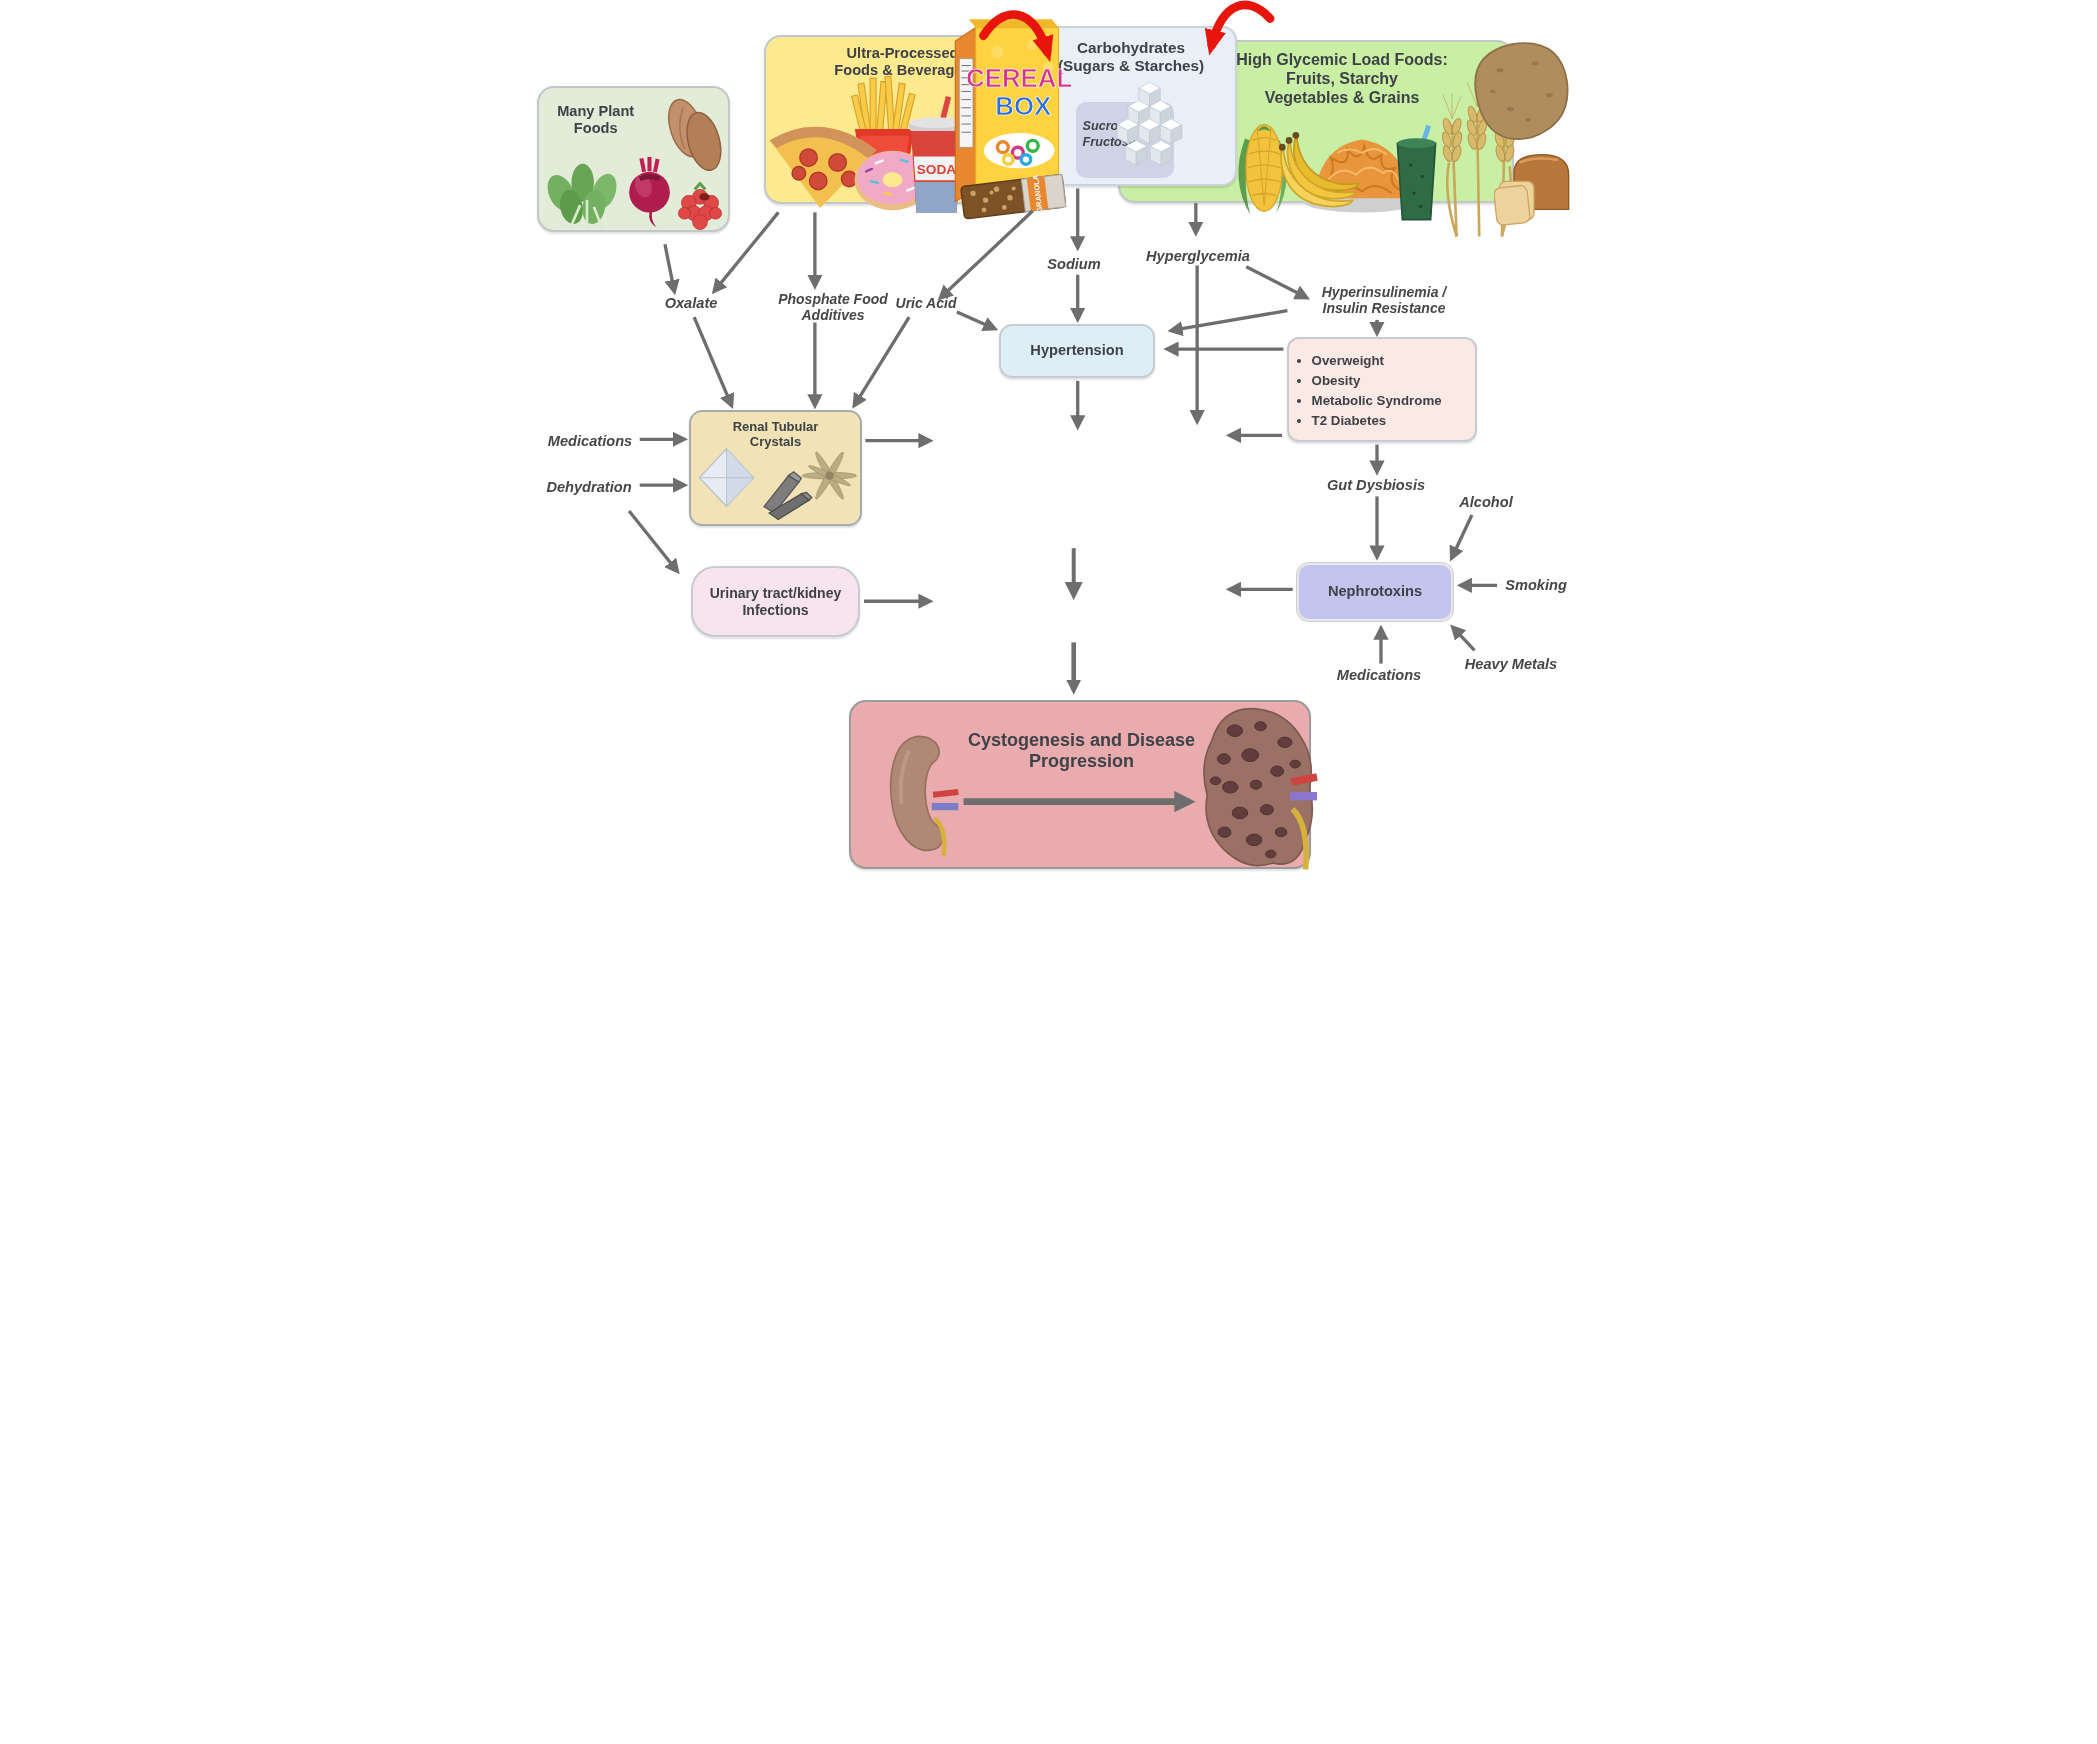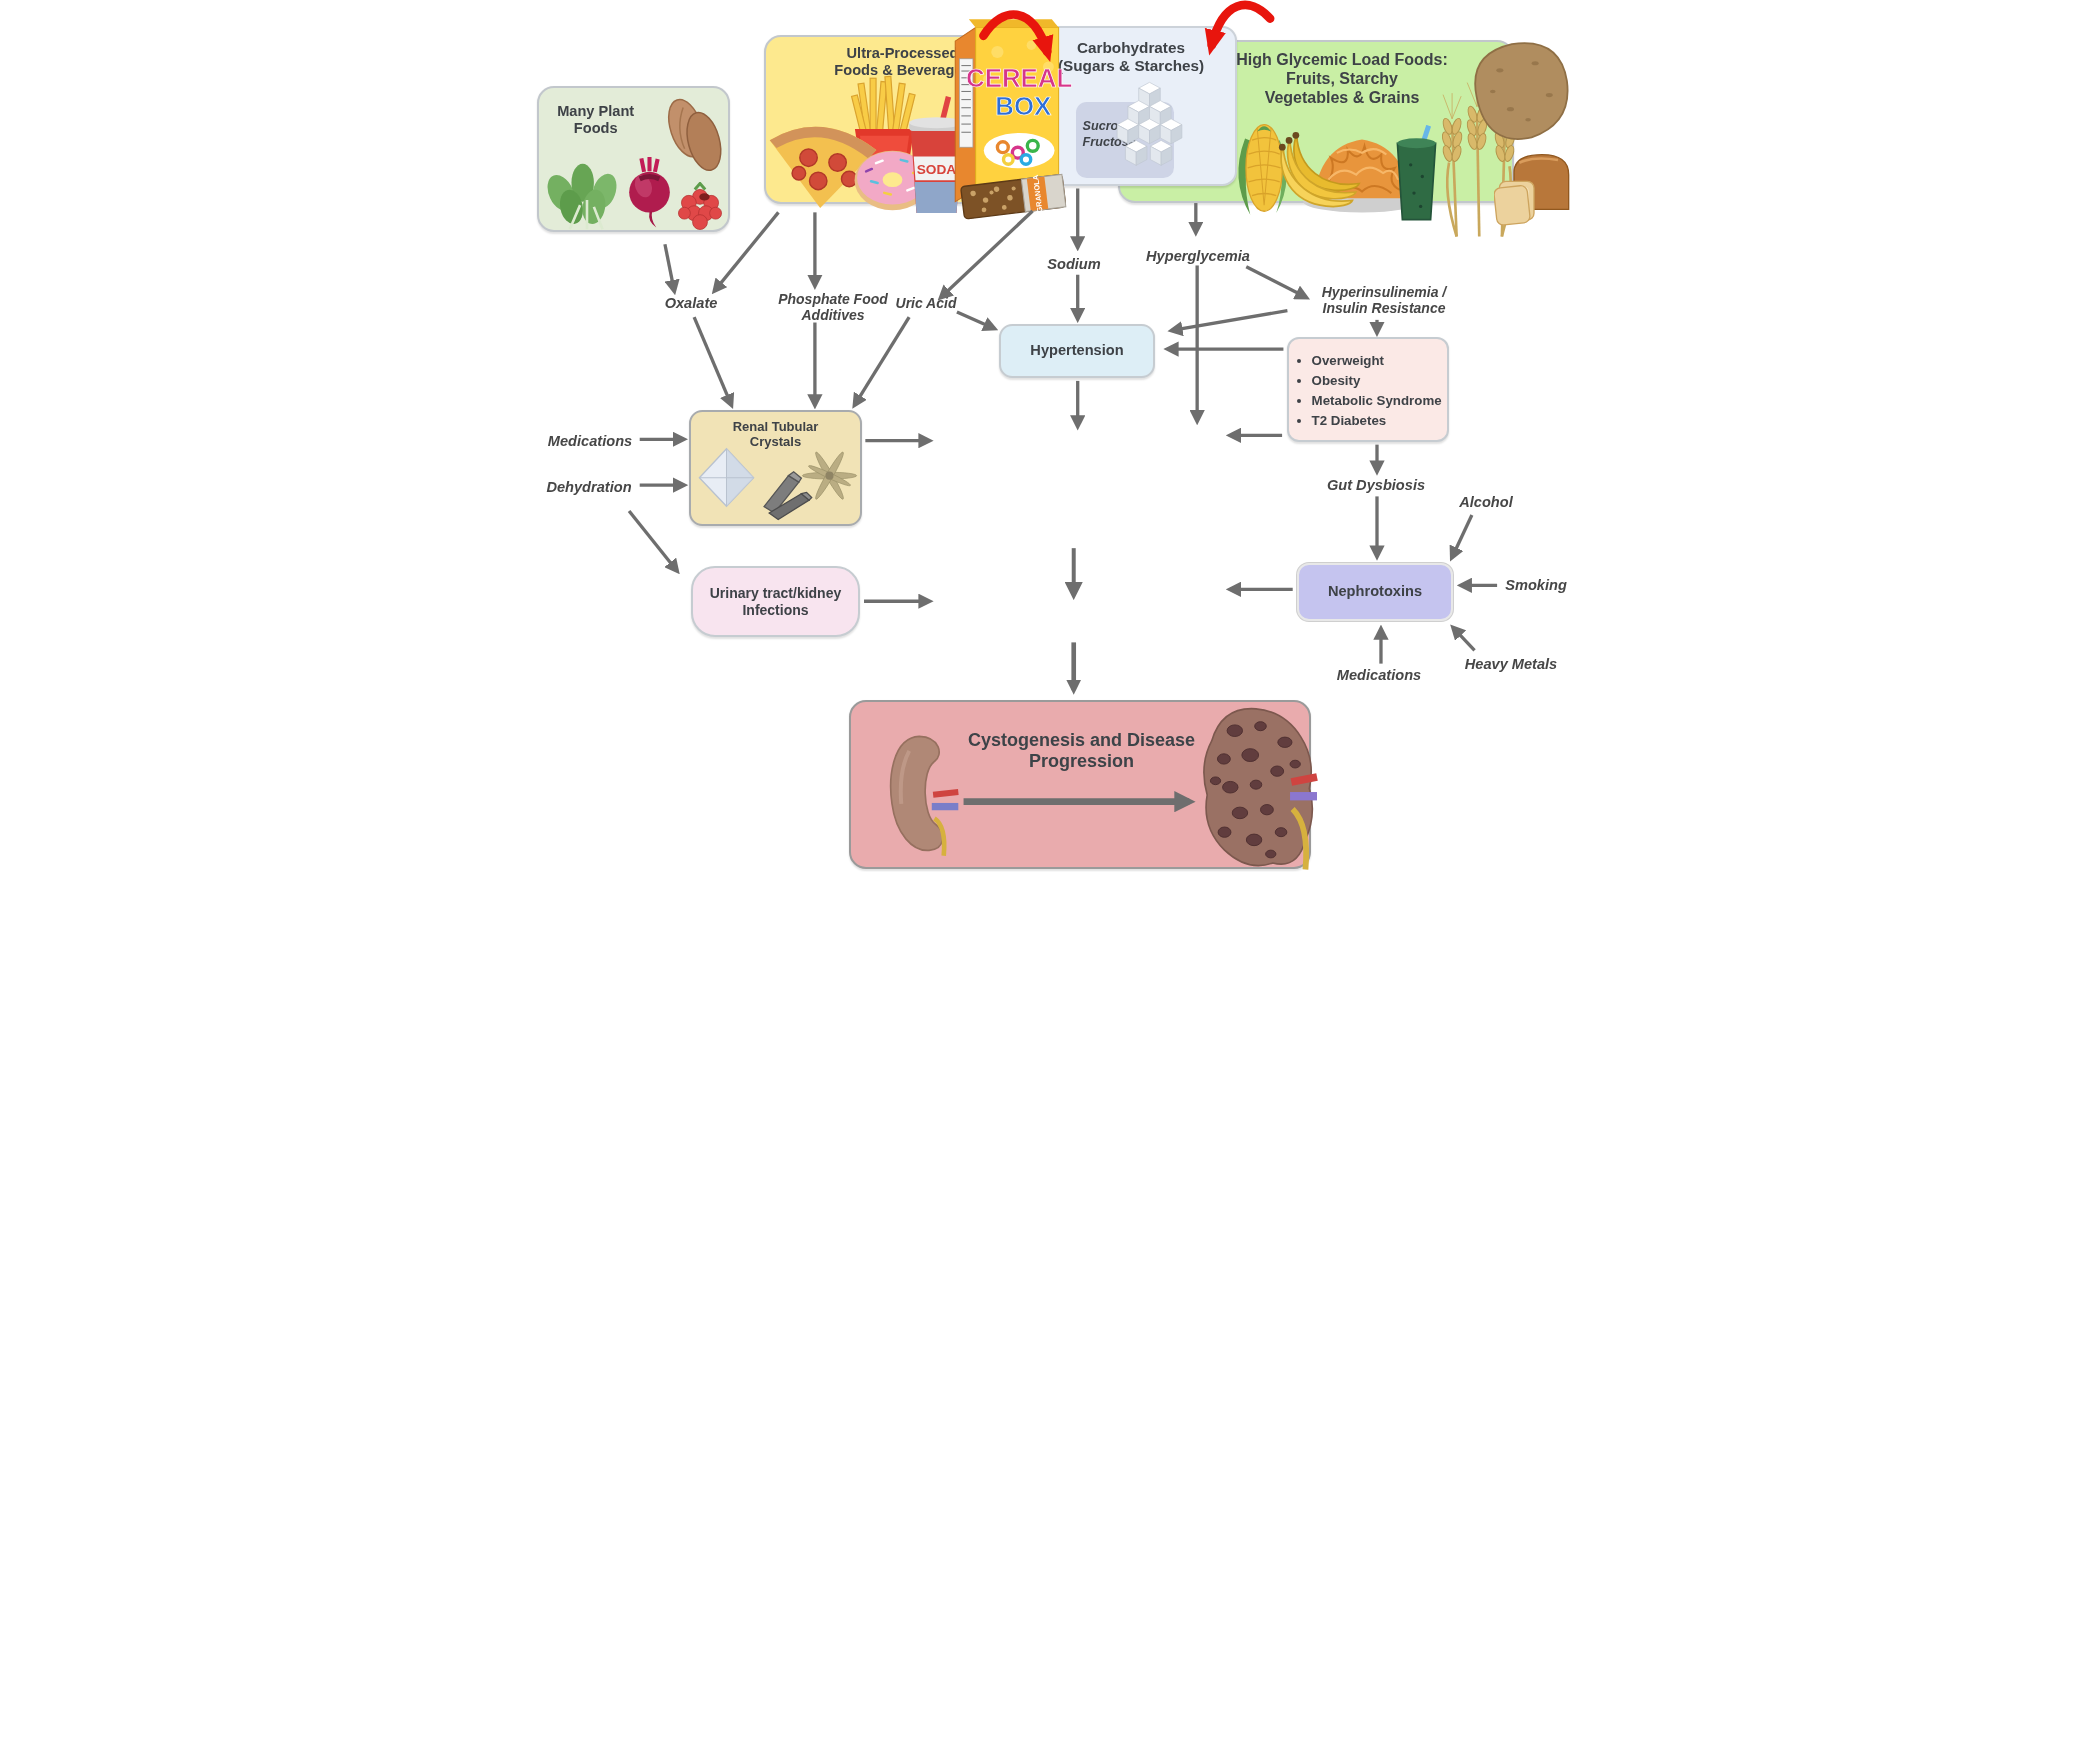--- a/index.html
+++ b/index.html
@@ -335,21 +335,21 @@
         <ellipse cx="45" cy="85" rx="4" ry="2.5"></ellipse>
           <ellipse cx="95" cy="125" rx="4" ry="2.5"></ellipse>
       </g>
     </svg>
   </span>
 
   <div class="box center-flex" style="left:475px;top:324px;width:156px;height:54px;background:#ddeef6;border-color:#c6ccd1;border-radius:13.3px;">
     <div class="btitle" style="font-size:14.6px;">Hypertension</div>
   </div>
 
-  <div class="box" style="left:763px;top:337px;width:162px;height:105px;background:#fbe9e6;border-color:#c6ccd1;border-radius:12px;">
+  <div class="box" style="left:763px;top:337px;width:190px;height:105px;background:#fbe9e6;border-color:#c6ccd1;border-radius:12px;">
     <ul class="bullets">
       <li>Overweight</li>
       <li>Obesity</li>
       <li>Metabolic Syndrome</li>
       <li>T2 Diabetes</li>
     </ul>
   </div>
 
   <div class="box" style="left:165px;top:410px;width:173px;height:116px;background:#f1e3b6;border:2.7px solid #a8abae;border-radius:13.3px;">
     <div class="btitle" style="position:absolute;left:0;top:6.6px;width:100%;padding:0 20px;box-sizing:border-box;font-size:13px;">Renal Tubular Crystals</div>

